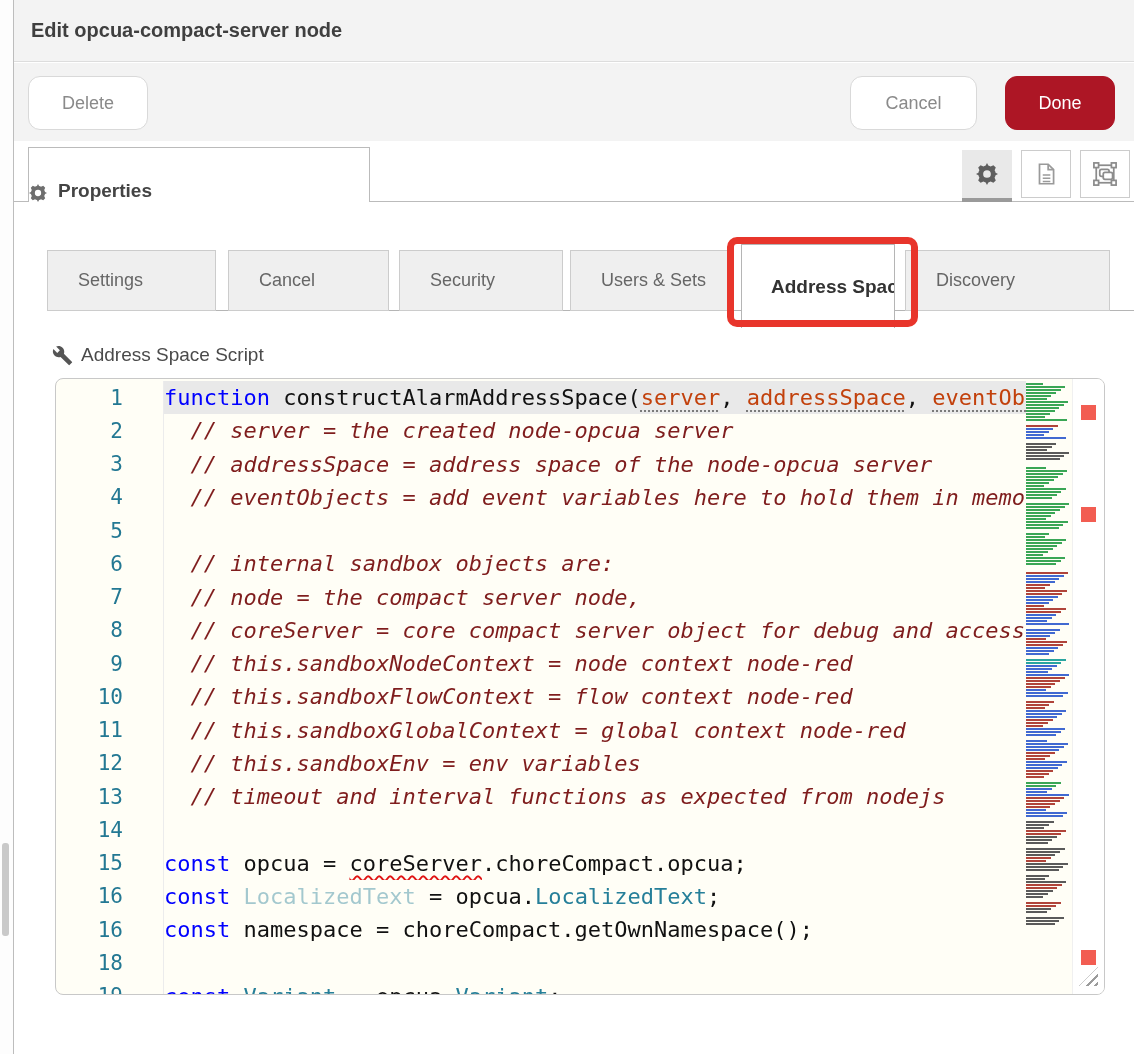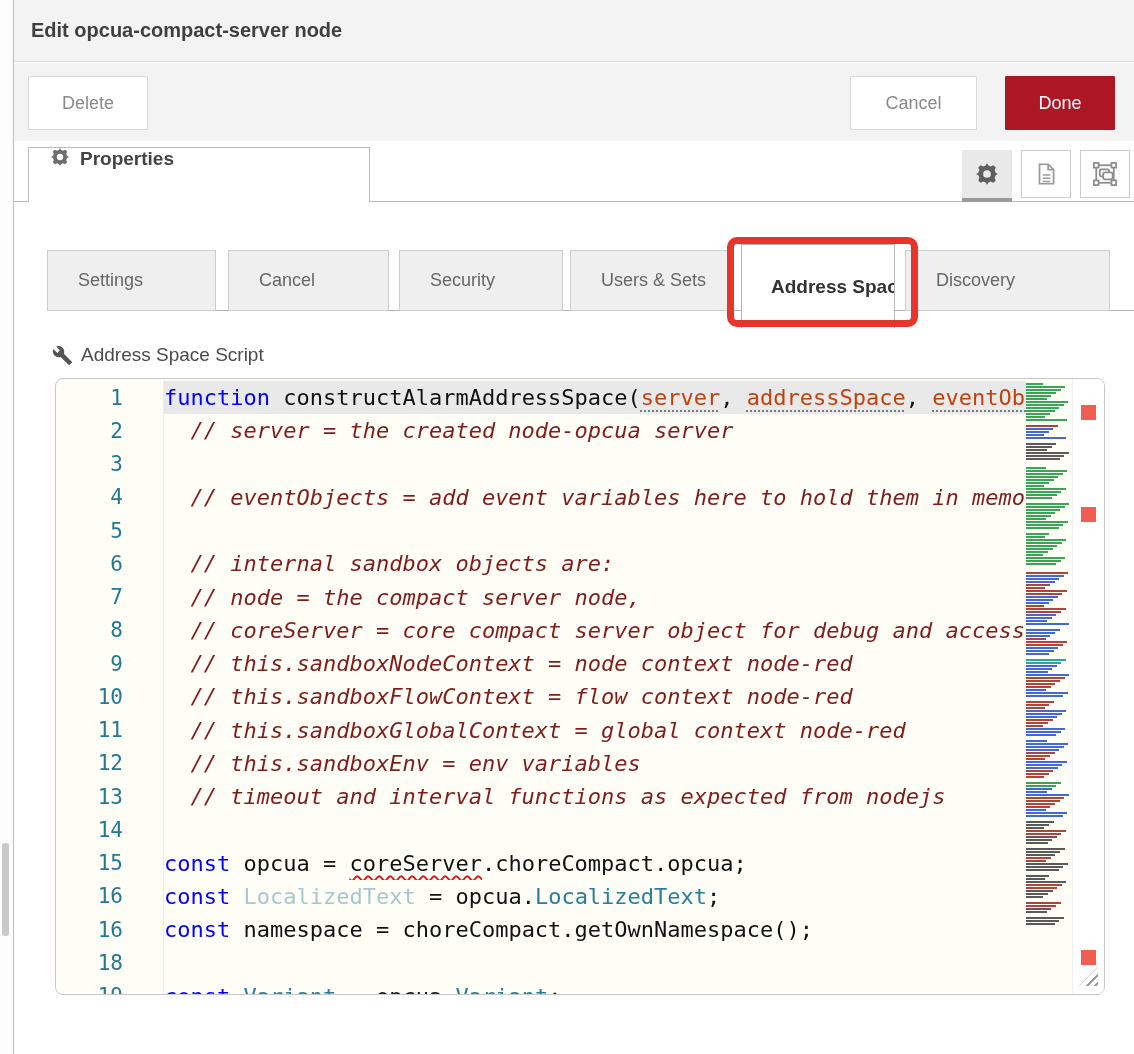--- a/index.html
+++ b/index.html
@@ -8,27 +8,27 @@
     background:#ffffff;font-family:"Liberation Sans", sans-serif;
     -webkit-font-smoothing:antialiased;
   }
   
   .left-strip{position:absolute;left:0;top:0;width:13px;height:1054px;background:#fdfdfd;border-right:1px solid #bdbdbd;z-index:40;}
   .left-thumb{position:absolute;left:2px;top:843px;width:7px;height:93px;background:#c9c9c9;border-radius:3px;}
   
   .hdr{position:absolute;left:14px;top:0;right:0;height:62px;background:#f3f3f3;border-bottom:1px solid #dddddd;display:flex;align-items:center;padding-left:17px;box-sizing:border-box;}
   .hdr-title{font-size:20px;font-weight:bold;color:#3f3f3f;}
   .tray{position:absolute;left:14px;top:63px;right:0;height:78px;background:#f3f3f3;}
-  .btn{position:absolute;box-sizing:border-box;border-radius:1px;font-size:18px;display:flex;align-items:center;justify-content:center;cursor:pointer;}
+  .btn{position:absolute;box-sizing:border-box;border-radius:12px;font-size:18px;display:flex;align-items:center;justify-content:center;cursor:pointer;}
   .btn-plain{background:#ffffff;border:1px solid #d9d9d9;color:#8a8a8a;}
   #delete-btn{left:14px;top:13px;width:120px;height:54px;}
   #cancel-btn{left:836px;top:13px;width:127px;height:54px;}
   #done-btn{left:991px;top:13px;width:110px;height:54px;background:#ad1625;color:#ffffff;border:1px solid #ad1625;}
   
-  .prop-tab{position:absolute;left:28px;top:147px;width:342px;height:55px;background:#ffffff;border:1px solid #bbbbbb;border-bottom:none;z-index:3;display:flex;align-items:flex-start;padding-left:22px;box-sizing:border-box;gap:11px;}
+  .prop-tab{position:absolute;left:28px;top:147px;width:342px;height:55px;background:#ffffff;border:1px solid #bbbbbb;border-bottom:none;z-index:3;display:flex;align-items:flex-end;box-sizing:border-box;gap:11px;}
   .prop-tab-label{font-size:19px;font-weight:bold;color:#444444;}
   .hline{position:absolute;left:14px;right:0;top:201px;height:1px;background:#bbbbbb;z-index:1;}
   .icon-btn{position:absolute;top:150px;width:50px;height:48px;box-sizing:border-box;display:flex;align-items:center;justify-content:center;cursor:pointer;z-index:2;}
   #gear-btn{left:962px;background:#e9e9e9;border-bottom:4px solid #9a9a9a;height:52px;}
   #doc-btn{left:1021px;background:#ffffff;border:1px solid #cccccc;}
   #app-btn{left:1080px;background:#ffffff;border:1px solid #cccccc;}
   
   .subtab{position:absolute;top:250px;height:61px;box-sizing:border-box;background:#efefef;border:1px solid #cccccc;color:#666666;font-size:18px;display:flex;align-items:center;padding-left:30px;white-space:nowrap;overflow:hidden;z-index:2;cursor:pointer;}
   #tab-settings{left:47px;width:169px;}
   #tab-limits{left:228px;width:161px;}
@@ -152,20 +152,21 @@
       <div class="row">
         <div class="gutter">
           <span class="lnum">2</span>
         </div>
         <div class="code"><span class="tok-c">  // server = the created node-opcua server</span></div>
       </div>
       <div class="row">
         <div class="gutter">
           <span class="lnum">3</span>
         </div>
+        <div class="code"><span class="tok-c">  // addressSpace = address space of the node-opcua server</span></div>
       </div>
       <div class="row">
         <div class="gutter">
           <span class="lnum">4</span>
         </div>
         <div class="code"><span class="tok-c">  // eventObjects = add event variables here to hold them in memory</span></div>
       </div>
       <div class="row">
         <div class="gutter">
           <span class="lnum">5</span>

